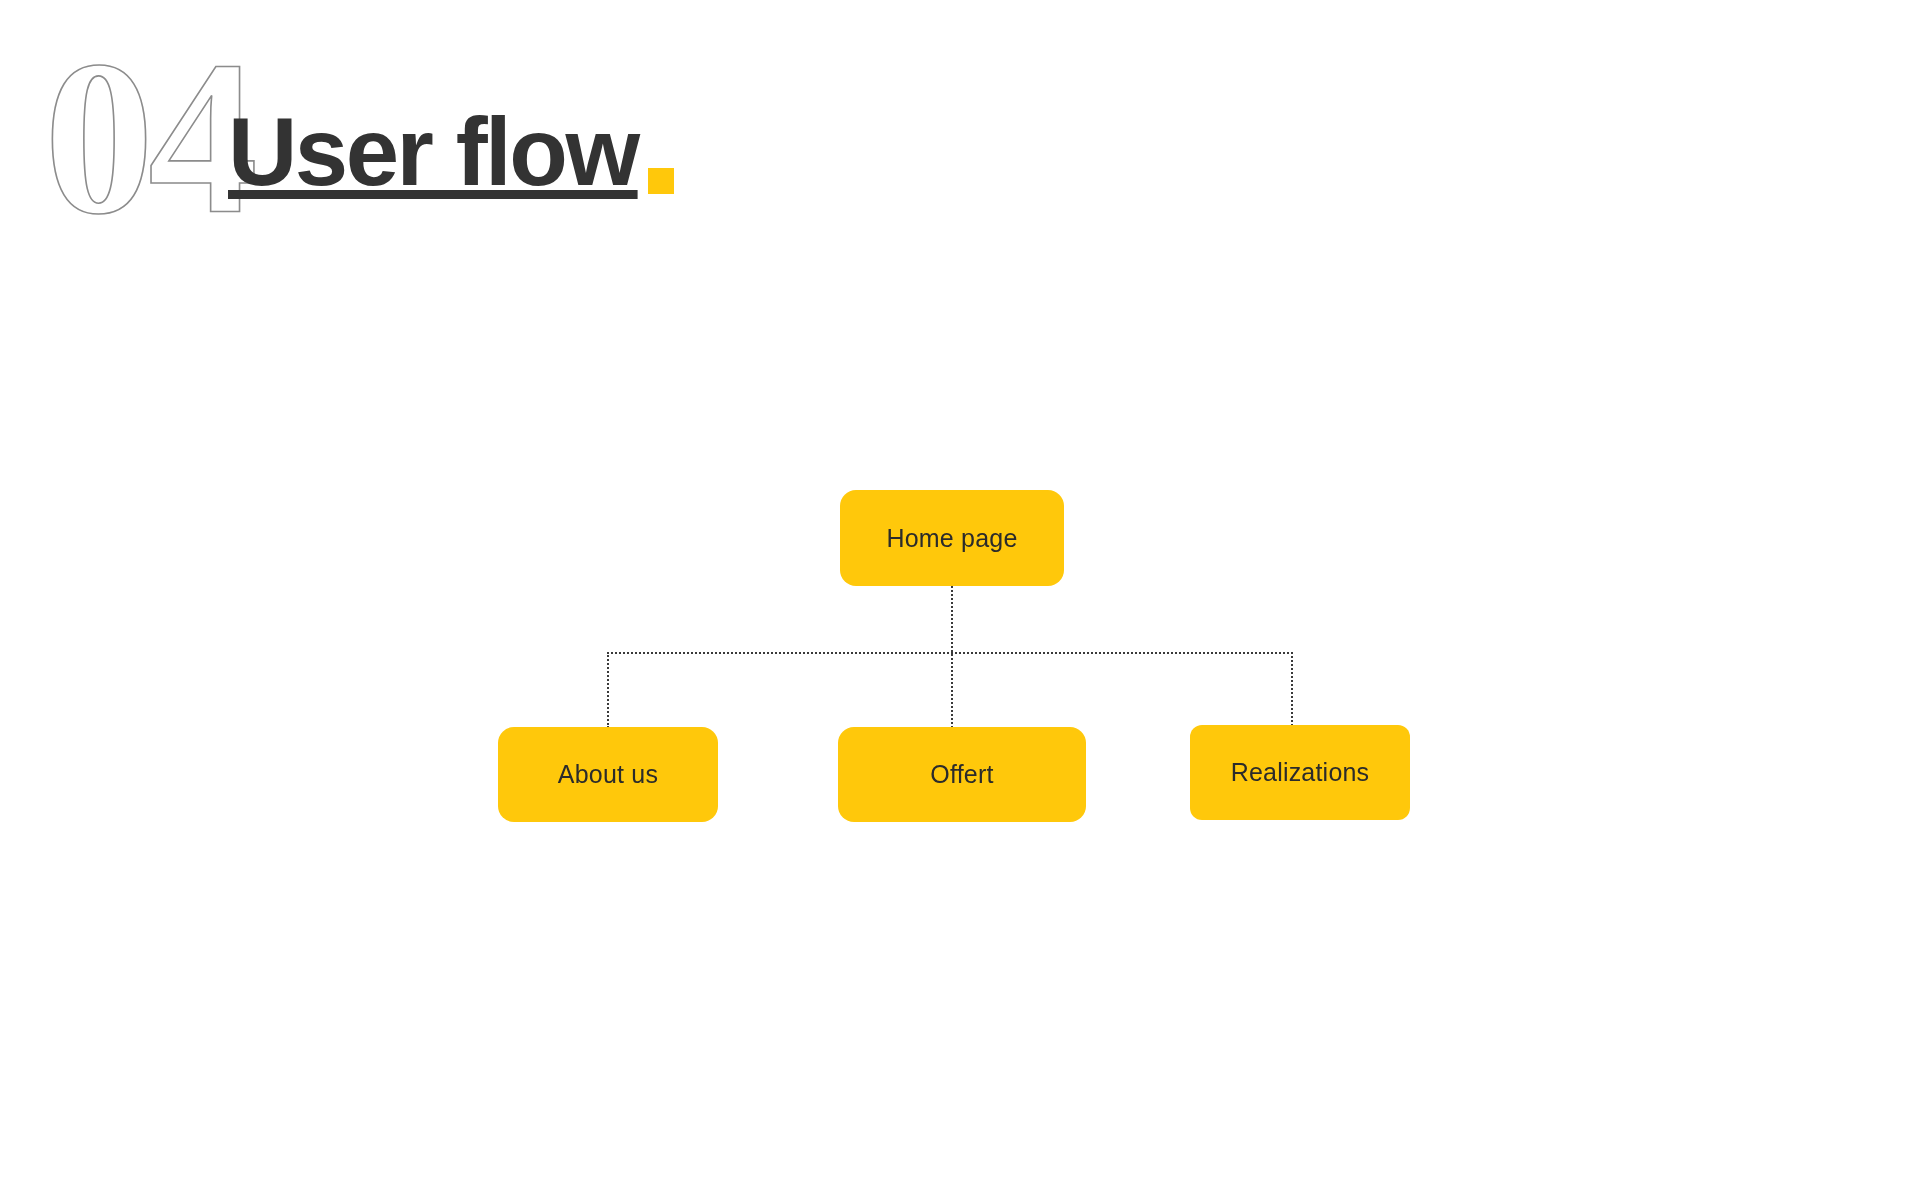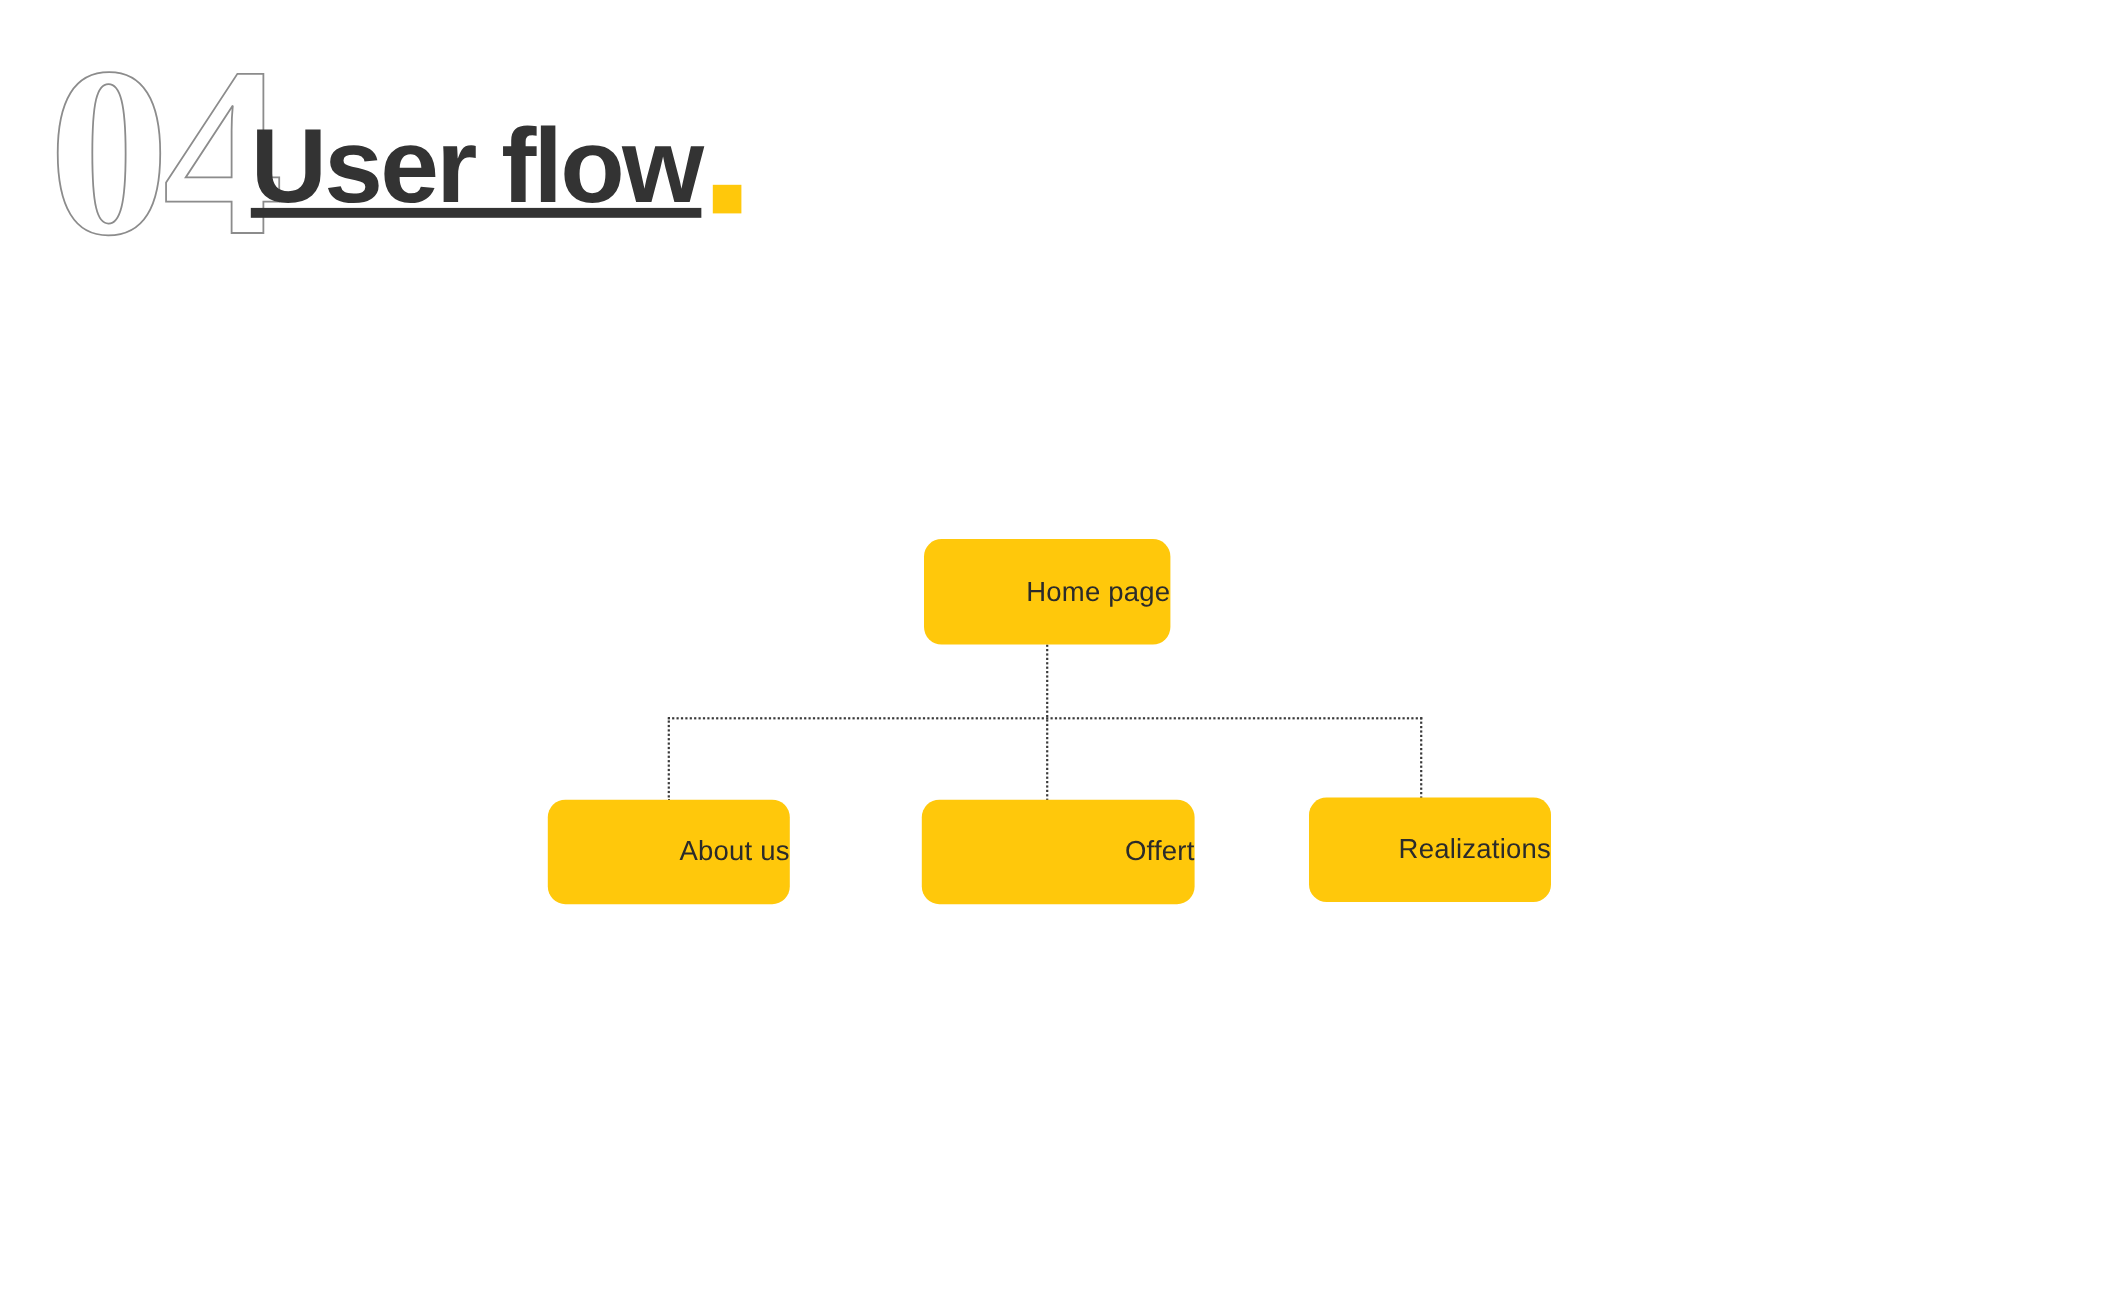--- a/index.html
+++ b/index.html
@@ -85,38 +85,38 @@
     width: 1060px;
     height: 370px;
   }
 
   .node {
     position: absolute;
     background: #ffc80b;
     border-radius: 16px;
     display: flex;
     align-items: center;
-    justify-content: flex-end;
+    justify-content: center;
     box-sizing: border-box;
   }
 
   .node-label {
     font-size: 25px;
     font-weight: 400;
     color: #2b2b2b;
     letter-spacing: 0.2px;
     font-family: "Liberation Sans", sans-serif;
     white-space: nowrap;
   }
 
   
   #node-home        { left: 420px; top: 20px;  width: 224px; height: 96px; }
   #node-about-us    { left: 78px;  top: 257px; width: 220px; height: 95px; }
   #node-offert      { left: 418px; top: 257px; width: 248px; height: 95px; }
-  #node-realizations{ left: 770px; top: 255px; width: 220px; height: 95px; }
+  #node-realizations{ left: 770px; top: 255px; width: 220px; height: 95px; border-radius: 12px; }
 
   
   .connector {
     position: absolute;
     pointer-events: none;
   }
 
   .conn-v {
     width: 0;
     border-left: 2px dotted #3a3a3a;

